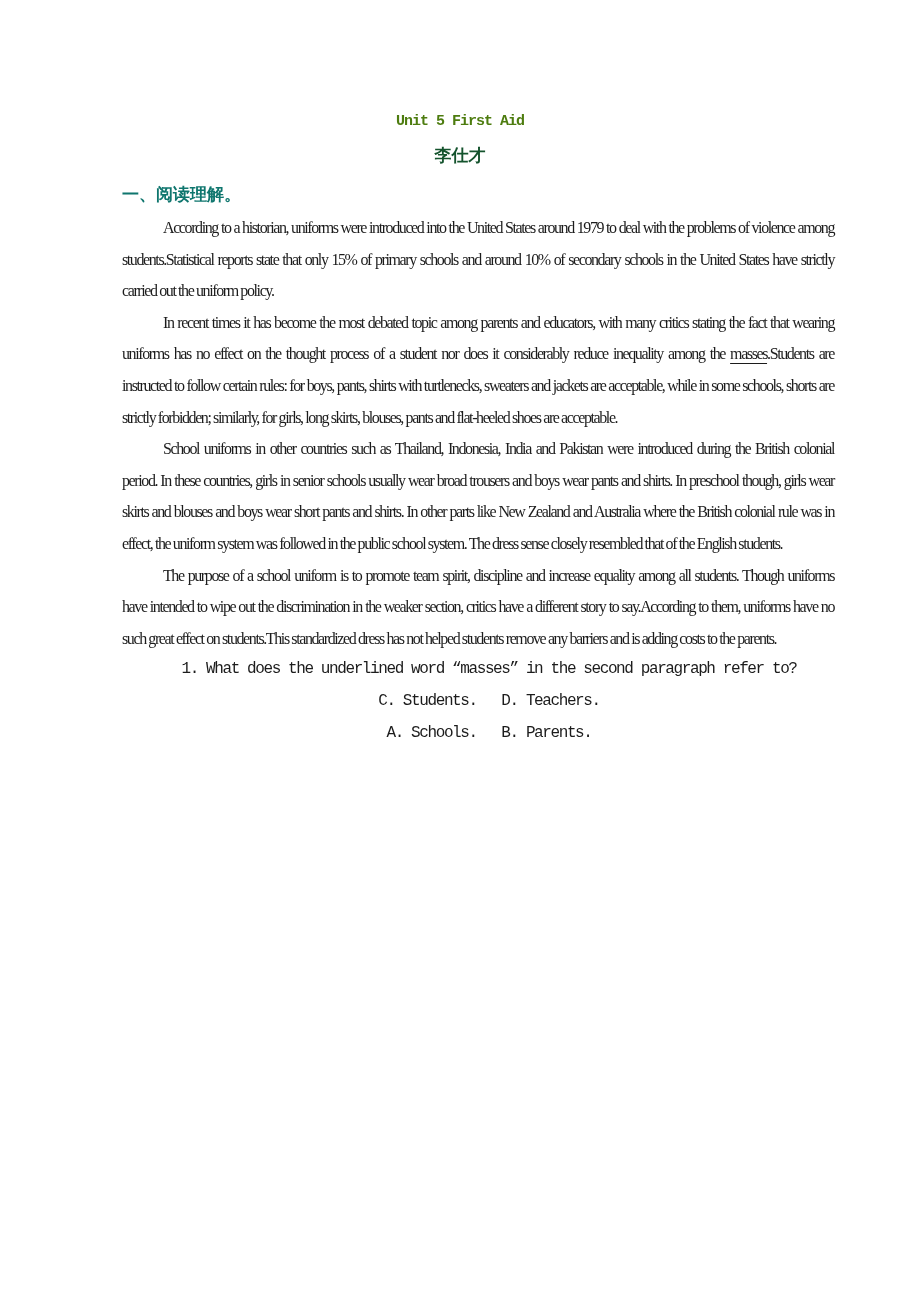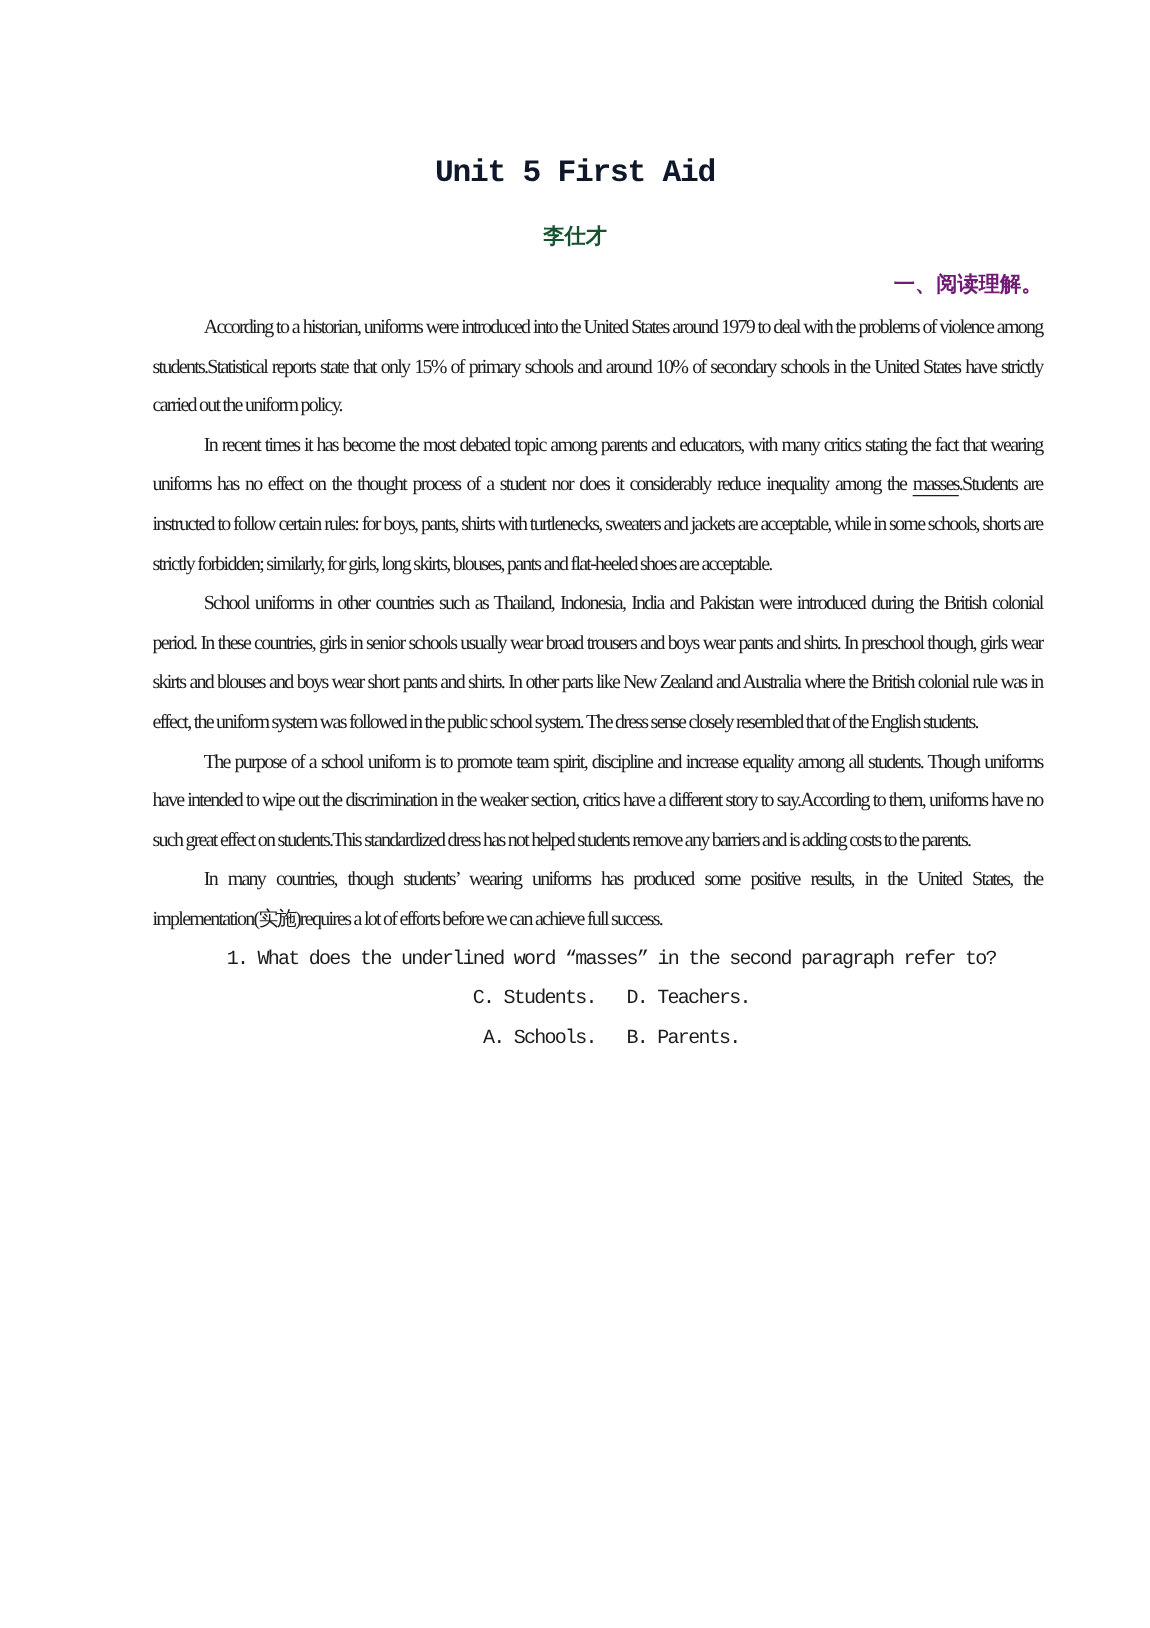--- a/index.html
+++ b/index.html
@@ -9,43 +9,42 @@
     background: #ffffff;
     color: #1c1c1c;
     font-family: "Liberation Mono", "DejaVu Sans Mono", monospace;
     overflow: hidden;
   }
   .header {
     padding-top: 104px;
     text-align: center;
   }
   .title {
-    margin: 17px;
-    color: #0f172a;
-    font-size: 25px;
+    margin: 0;
+    color: #4d7c0f;
+    font-size: 15px;
     font-weight: bold;
     letter-spacing: -1px;
     line-height: 36px;
   }
   .author {
     font-size: 17px;
     line-height: 34px;
     color: #14532d;
     font-weight: bold;
   }
   .content {
     padding: 6px 86px 0 122px;
   }
   .heading {
     margin: 0;
     font-size: 17px;
     font-weight: bold;
     line-height: 32px;
-    color: #701a75;
-    text-align: right;
+    color: #0f766e;
   }
   .passage p {
     margin: 0;
     font-size: 16px;
     line-height: 31.6px;
     letter-spacing: -1.4px;
     text-align: justify;
     text-indent: 41px;
     font-family: Liberation Serif, serif;
   }
@@ -75,21 +74,20 @@
 
   <div class="content">
 
     <h2 class="heading">一、阅读理解。</h2>
 
     <section class="passage">
       <p>According to a historian, uniforms were introduced into the United States around 1979 to deal with the problems of violence among students.Statistical reports state that only 15% of primary schools and around 10% of secondary schools in the United States have strictly carried out the uniform policy.</p>
       <p><span>In recent times it has become the most debated topic among parents and educators, with many critics stating the fact that wearing uniforms has no effect on the thought process of a student nor does it considerably reduce inequality among the </span><span class="underlined">masses</span><span>.Students are instructed to follow certain rules: for boys, pants, shirts with turtlenecks, sweaters and jackets are acceptable, while in some schools, shorts are strictly forbidden; similarly, for girls, long skirts, blouses, pants and flat-heeled shoes are acceptable.</span></p>
       <p>School uniforms in other countries such as Thailand, Indonesia, India and Pakistan were introduced during the British colonial period. In these countries, girls in senior schools usually wear broad trousers and boys wear pants and shirts. In preschool though, girls wear skirts and blouses and boys wear short pants and shirts. In other parts like New Zealand and Australia where the British colonial rule was in effect, the uniform system was followed in the public school system. The dress sense closely resembled that of the English students.</p>
       <p>The purpose of a school uniform is to promote team spirit, discipline and increase equality among all students. Though uniforms have intended to wipe out the discrimination in the weaker section, critics have a different story to say.According to them, uniforms have no such great effect on students.This standardized dress has not helped students remove any barriers and is adding costs to the parents.</p>
-      <p>In many countries, though students’ wearing uniforms has produced some positive results, in the United States, the implementation(实施)requires a lot of efforts before we can achieve full success.</p>
     </section>
 
     <section class="questions">
       <p>1. What does the underlined word “masses” in the second paragraph refer to?</p>
       <p>C. Students.   D. Teachers.</p>
       <p>A. Schools.   B. Parents.</p>
     </section>
 
   </div>
 

